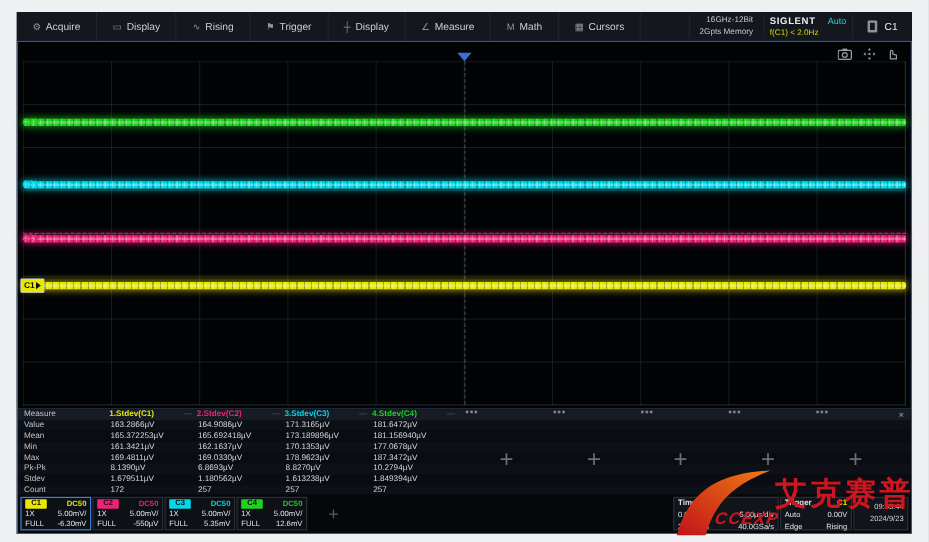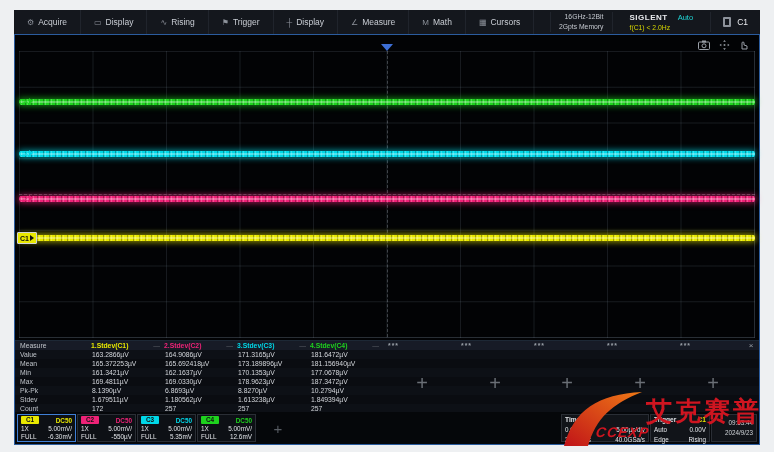--- a/index.html
+++ b/index.html
@@ -6,21 +6,21 @@
   body{width:774px;height:452px;font-family:"Liberation Sans",sans-serif;}
   .stage{position:relative;width:774px;height:452px;background:#eef0f2;overflow:hidden;}
   .scope{position:absolute;left:14px;top:10px;width:746px;height:435px;background:#000;}
 
   
   .menubar{position:absolute;top:0;left:0;right:0;height:24px;background:#14171d;display:flex;align-items:center;color:#c9cdd4;font-size:8.5px;}
   .menu-item{display:flex;align-items:center;gap:4px;padding:0 13px;height:100%;border-right:1px solid #20242c;cursor:default;}
   .menu-item .mi{color:#8d929b;font-size:8px;}
   .mb-right{margin-left:auto;display:flex;align-items:center;height:100%;}
   .spec{text-align:right;font-size:6.8px;line-height:1.45;color:#c4c8cf;padding:0 8px;border-left:1px solid #20242c;}
-  .brandblock{padding:0 17px;border-left:1px solid #20242c;border-right:1px solid #20242c;line-height:1.35;}
+  .brandblock{padding:0 5px;border-left:1px solid #20242c;border-right:1px solid #20242c;line-height:1.35;}
   .brand{font-weight:bold;font-size:8px;color:#e8eaee;letter-spacing:0.5px;}
   .acq{color:#1fd6d6;font-size:7.5px;margin-left:10px;}
   .freq{color:#d6d600;font-size:6.8px;}
   .trigsrc{display:flex;align-items:center;gap:6px;padding:0 12px;font-size:8.5px;color:#e8eaee;}
   .usb{width:8px;height:10px;background:#8d929b;border-radius:1px;position:relative;}
   .usb:after{content:"";position:absolute;left:2px;top:2px;right:2px;bottom:2px;background:#14171d;}
 
   
   .display{position:absolute;top:24px;left:0;right:0;bottom:0;border:1px solid #2b5c9e;box-sizing:border-box;background:#020305;}
   .wavearea{position:absolute;top:0;left:0;right:0;height:305px;}

